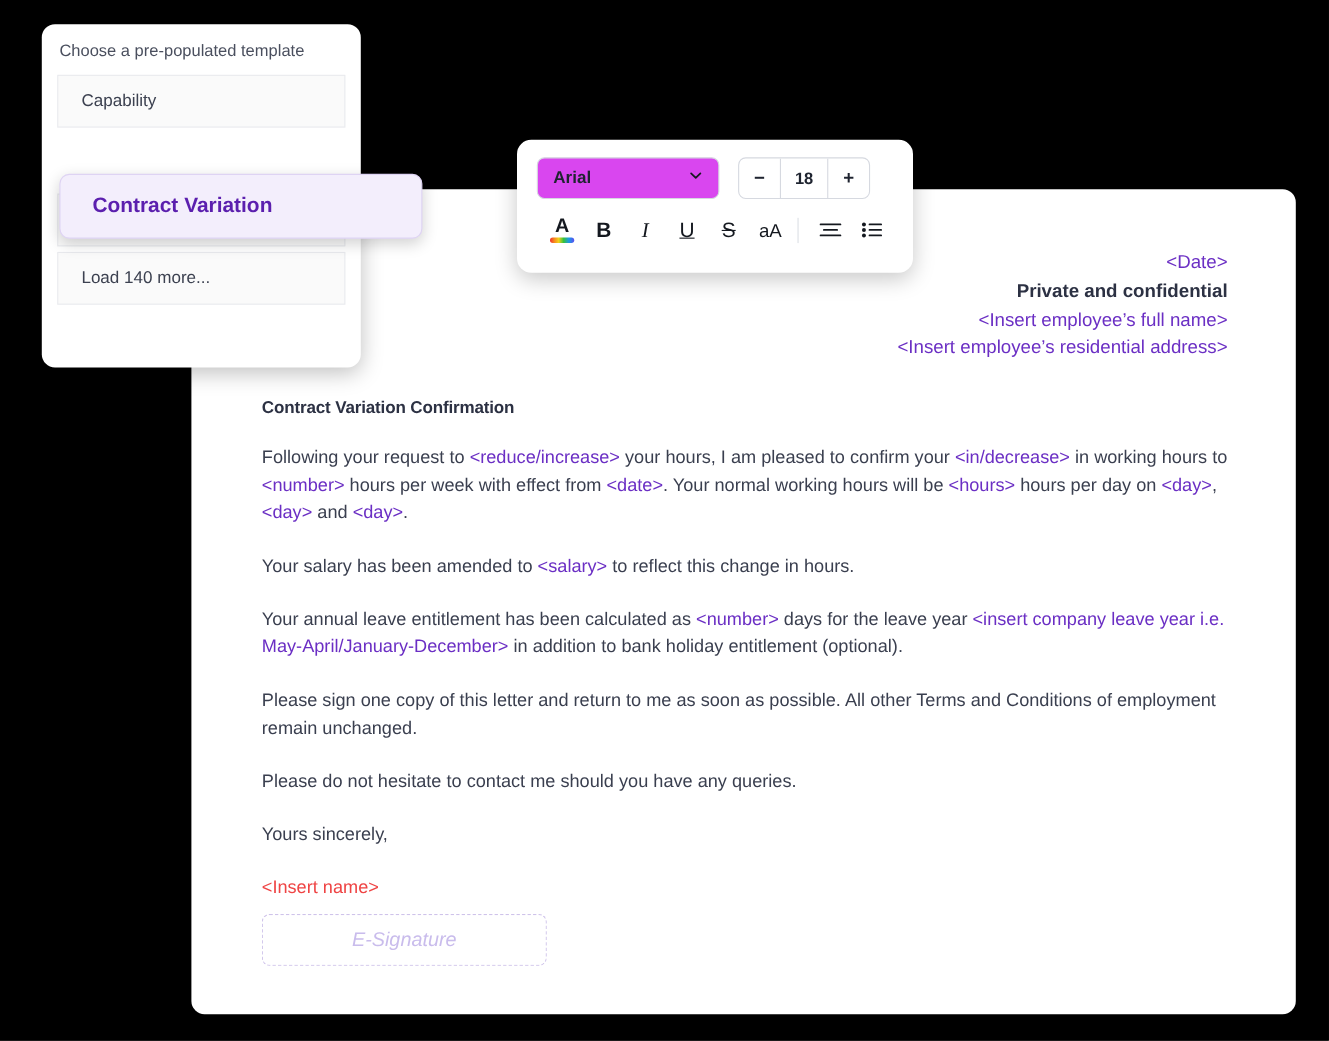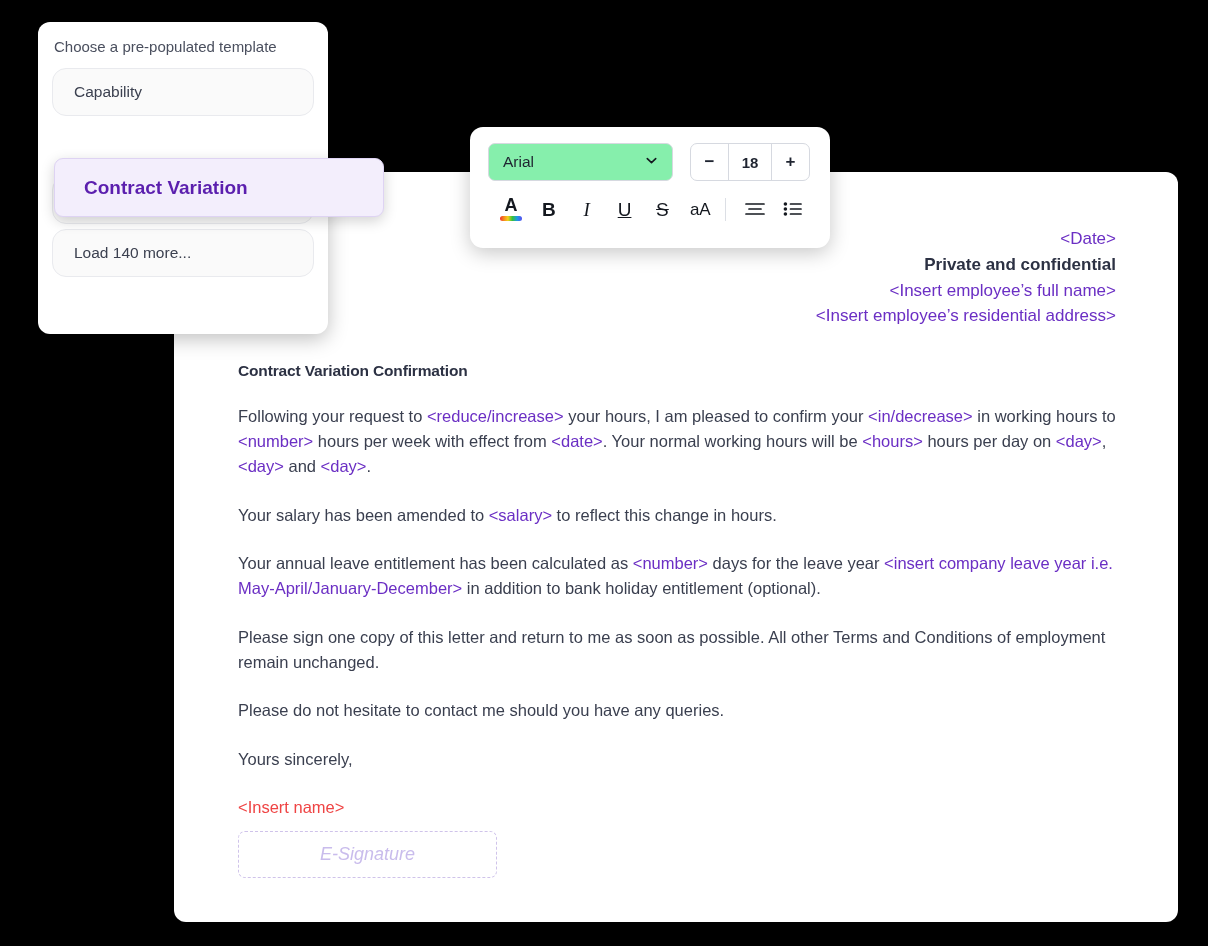--- a/index.html
+++ b/index.html
@@ -90,32 +90,32 @@
     height: 121px;
     background: #ffffff;
     border-radius: 13px;
     box-shadow: 0 5px 20px rgba(0,0,0,0.22);
     padding: 16px 18px;
   }
 
   .tb-row1 { display: flex; align-items: center; gap: 17px; }
 
   #font-select {
-    width: 185px;
+    width: 166px;
     height: 38px;
     border: 1px solid #d6d9e0;
     border-radius: 7px;
-    background: #86efac;
+    background: #d946ef;
     display: flex;
     align-items: center;
     justify-content: space-between;
     padding: 0 13px 0 14px;
     font-size: 15.5px;
     color: #1f2430;
-    font-weight: 400;
+    font-weight: 700;
   }
 
   #size-stepper {
     display: flex;
     height: 38px;
     border: 1px solid #d6d9e0;
     border-radius: 7px;
     overflow: hidden;
     background: #fff;
   }
@@ -194,21 +194,21 @@
     font-size: 15px;
     color: #4a4f5e;
     padding-left: 2px;
     margin-bottom: 13px;
   }
 
   .tpl-item {
     height: 48px;
     background: #fafafa;
     border: 1px solid #e9eaee;
-    border-radius: 14px;
+    border-radius: 0;
     display: flex;
     align-items: center;
     padding-left: 21px;
     font-size: 15.5px;
     color: #3c4150;
     margin-bottom: 5px;
   }
 
   #tpl-selected {
     position: absolute;

